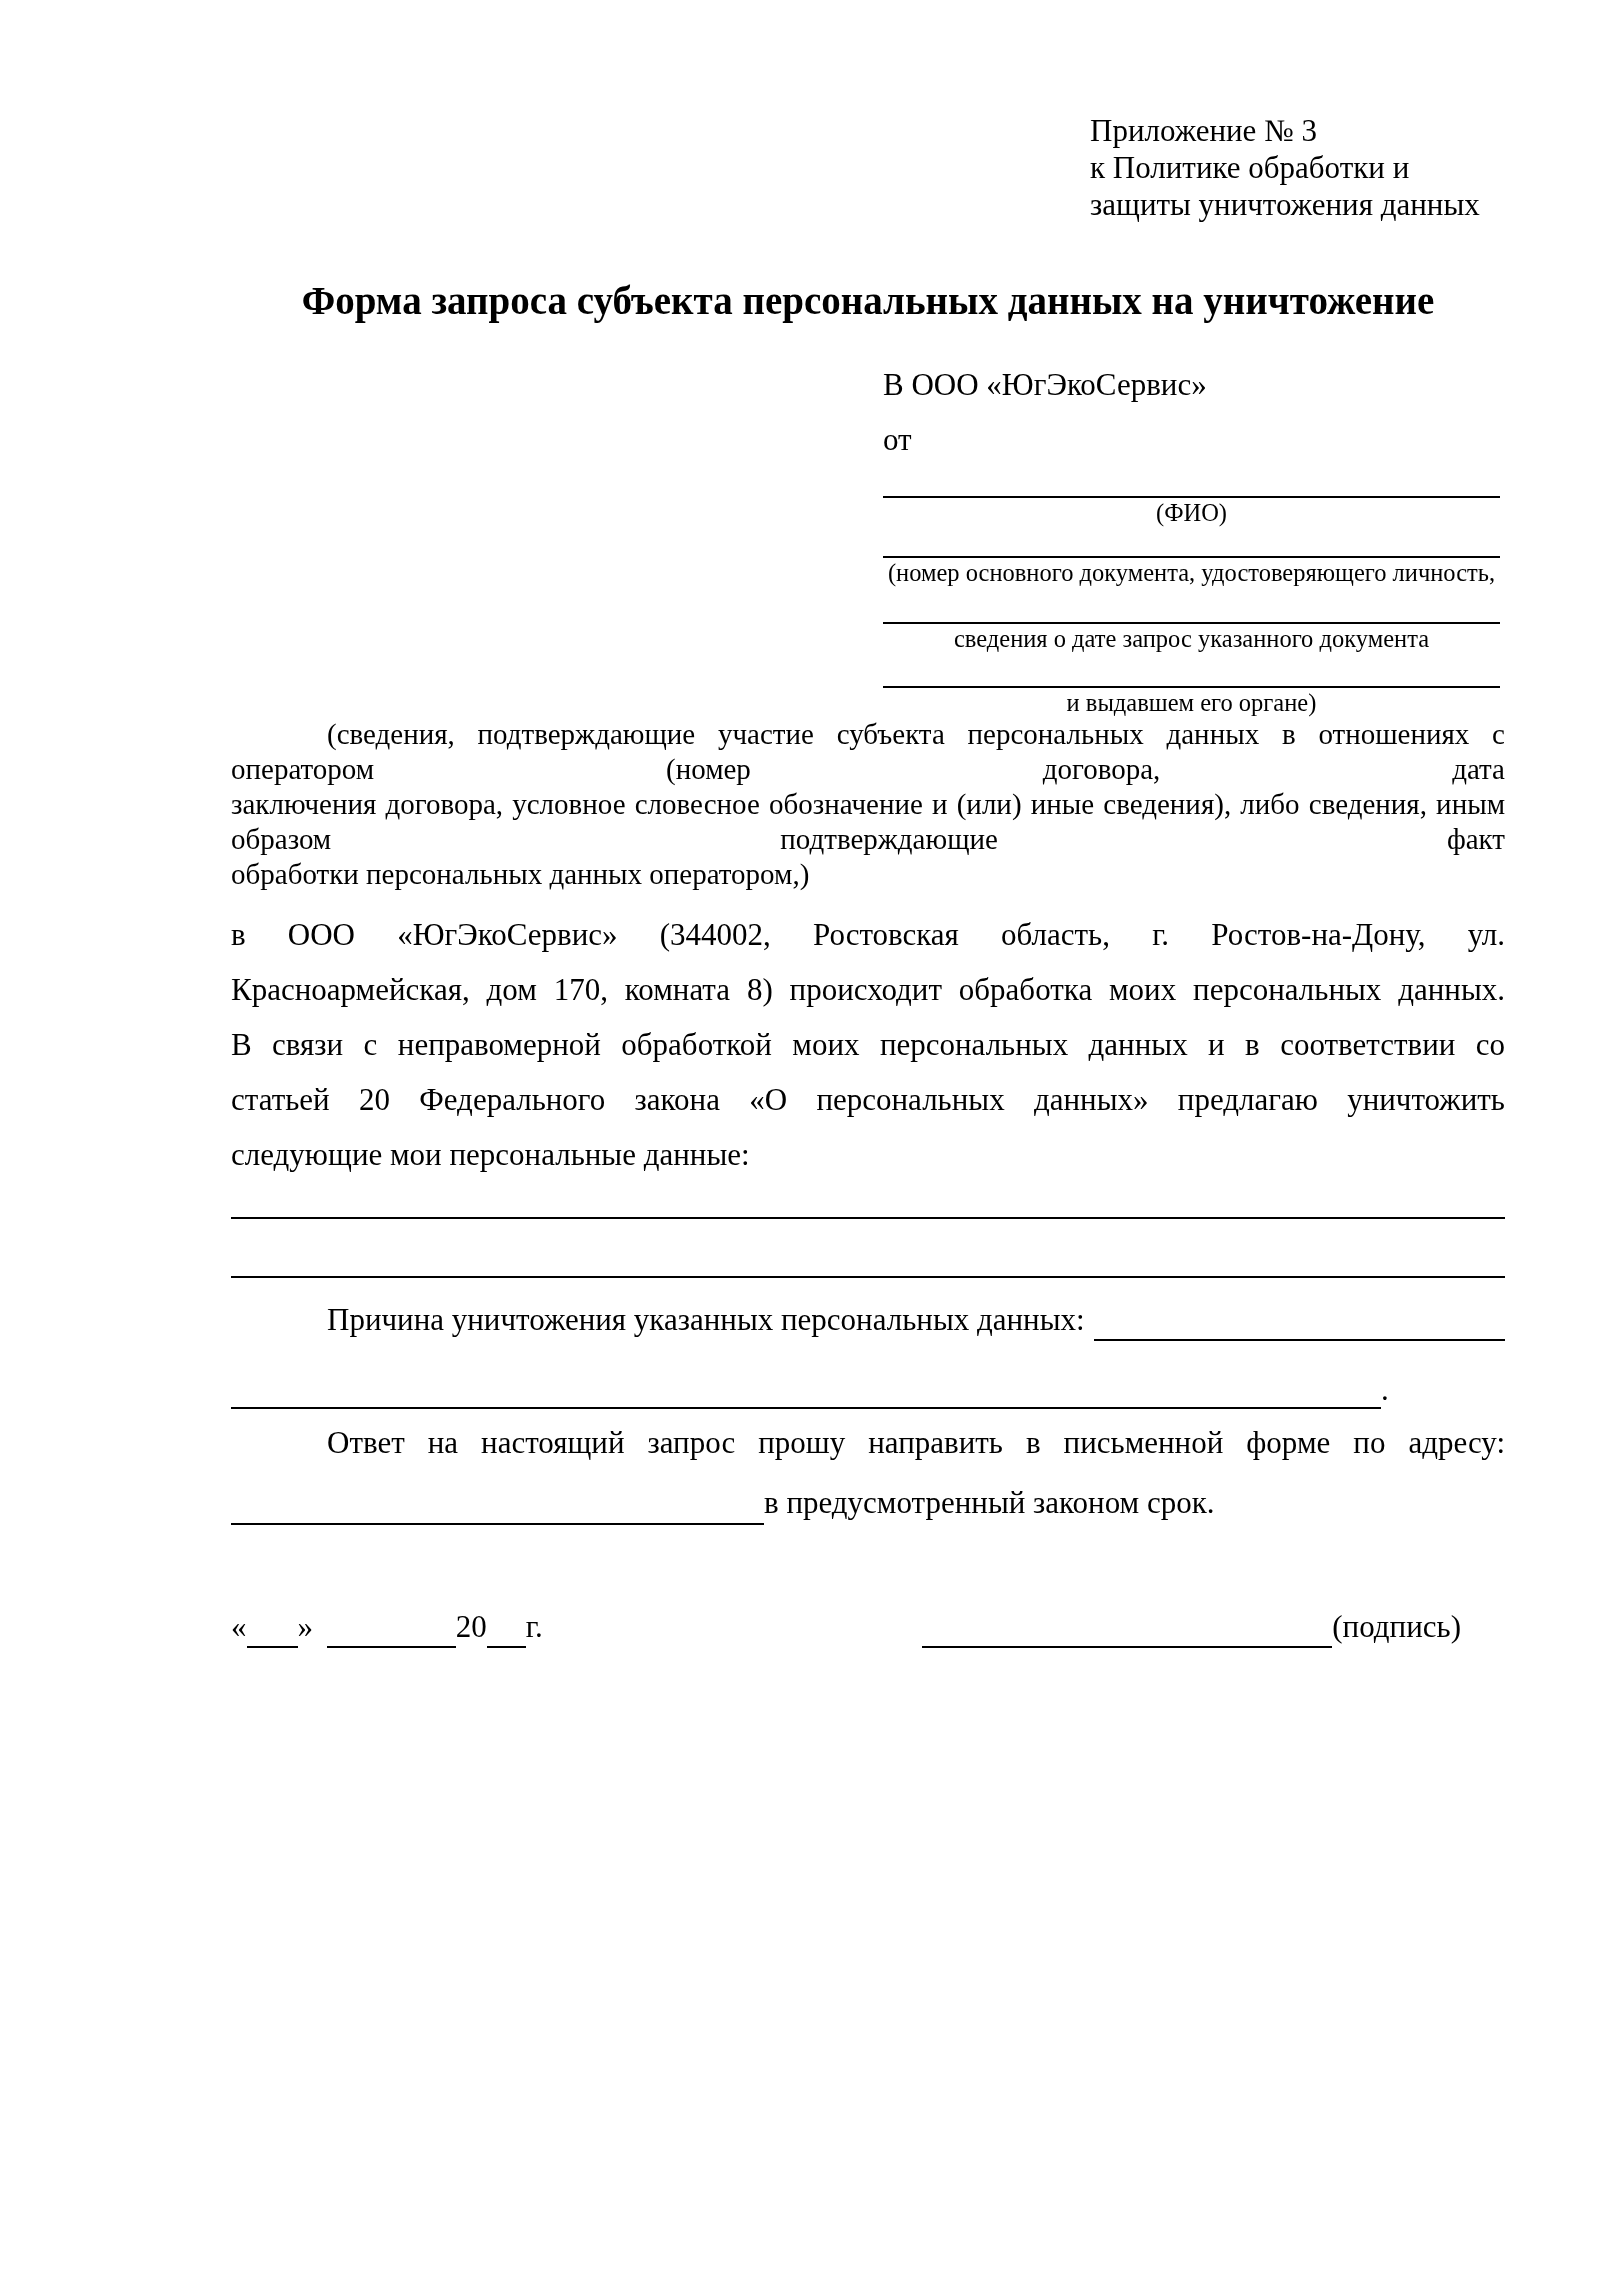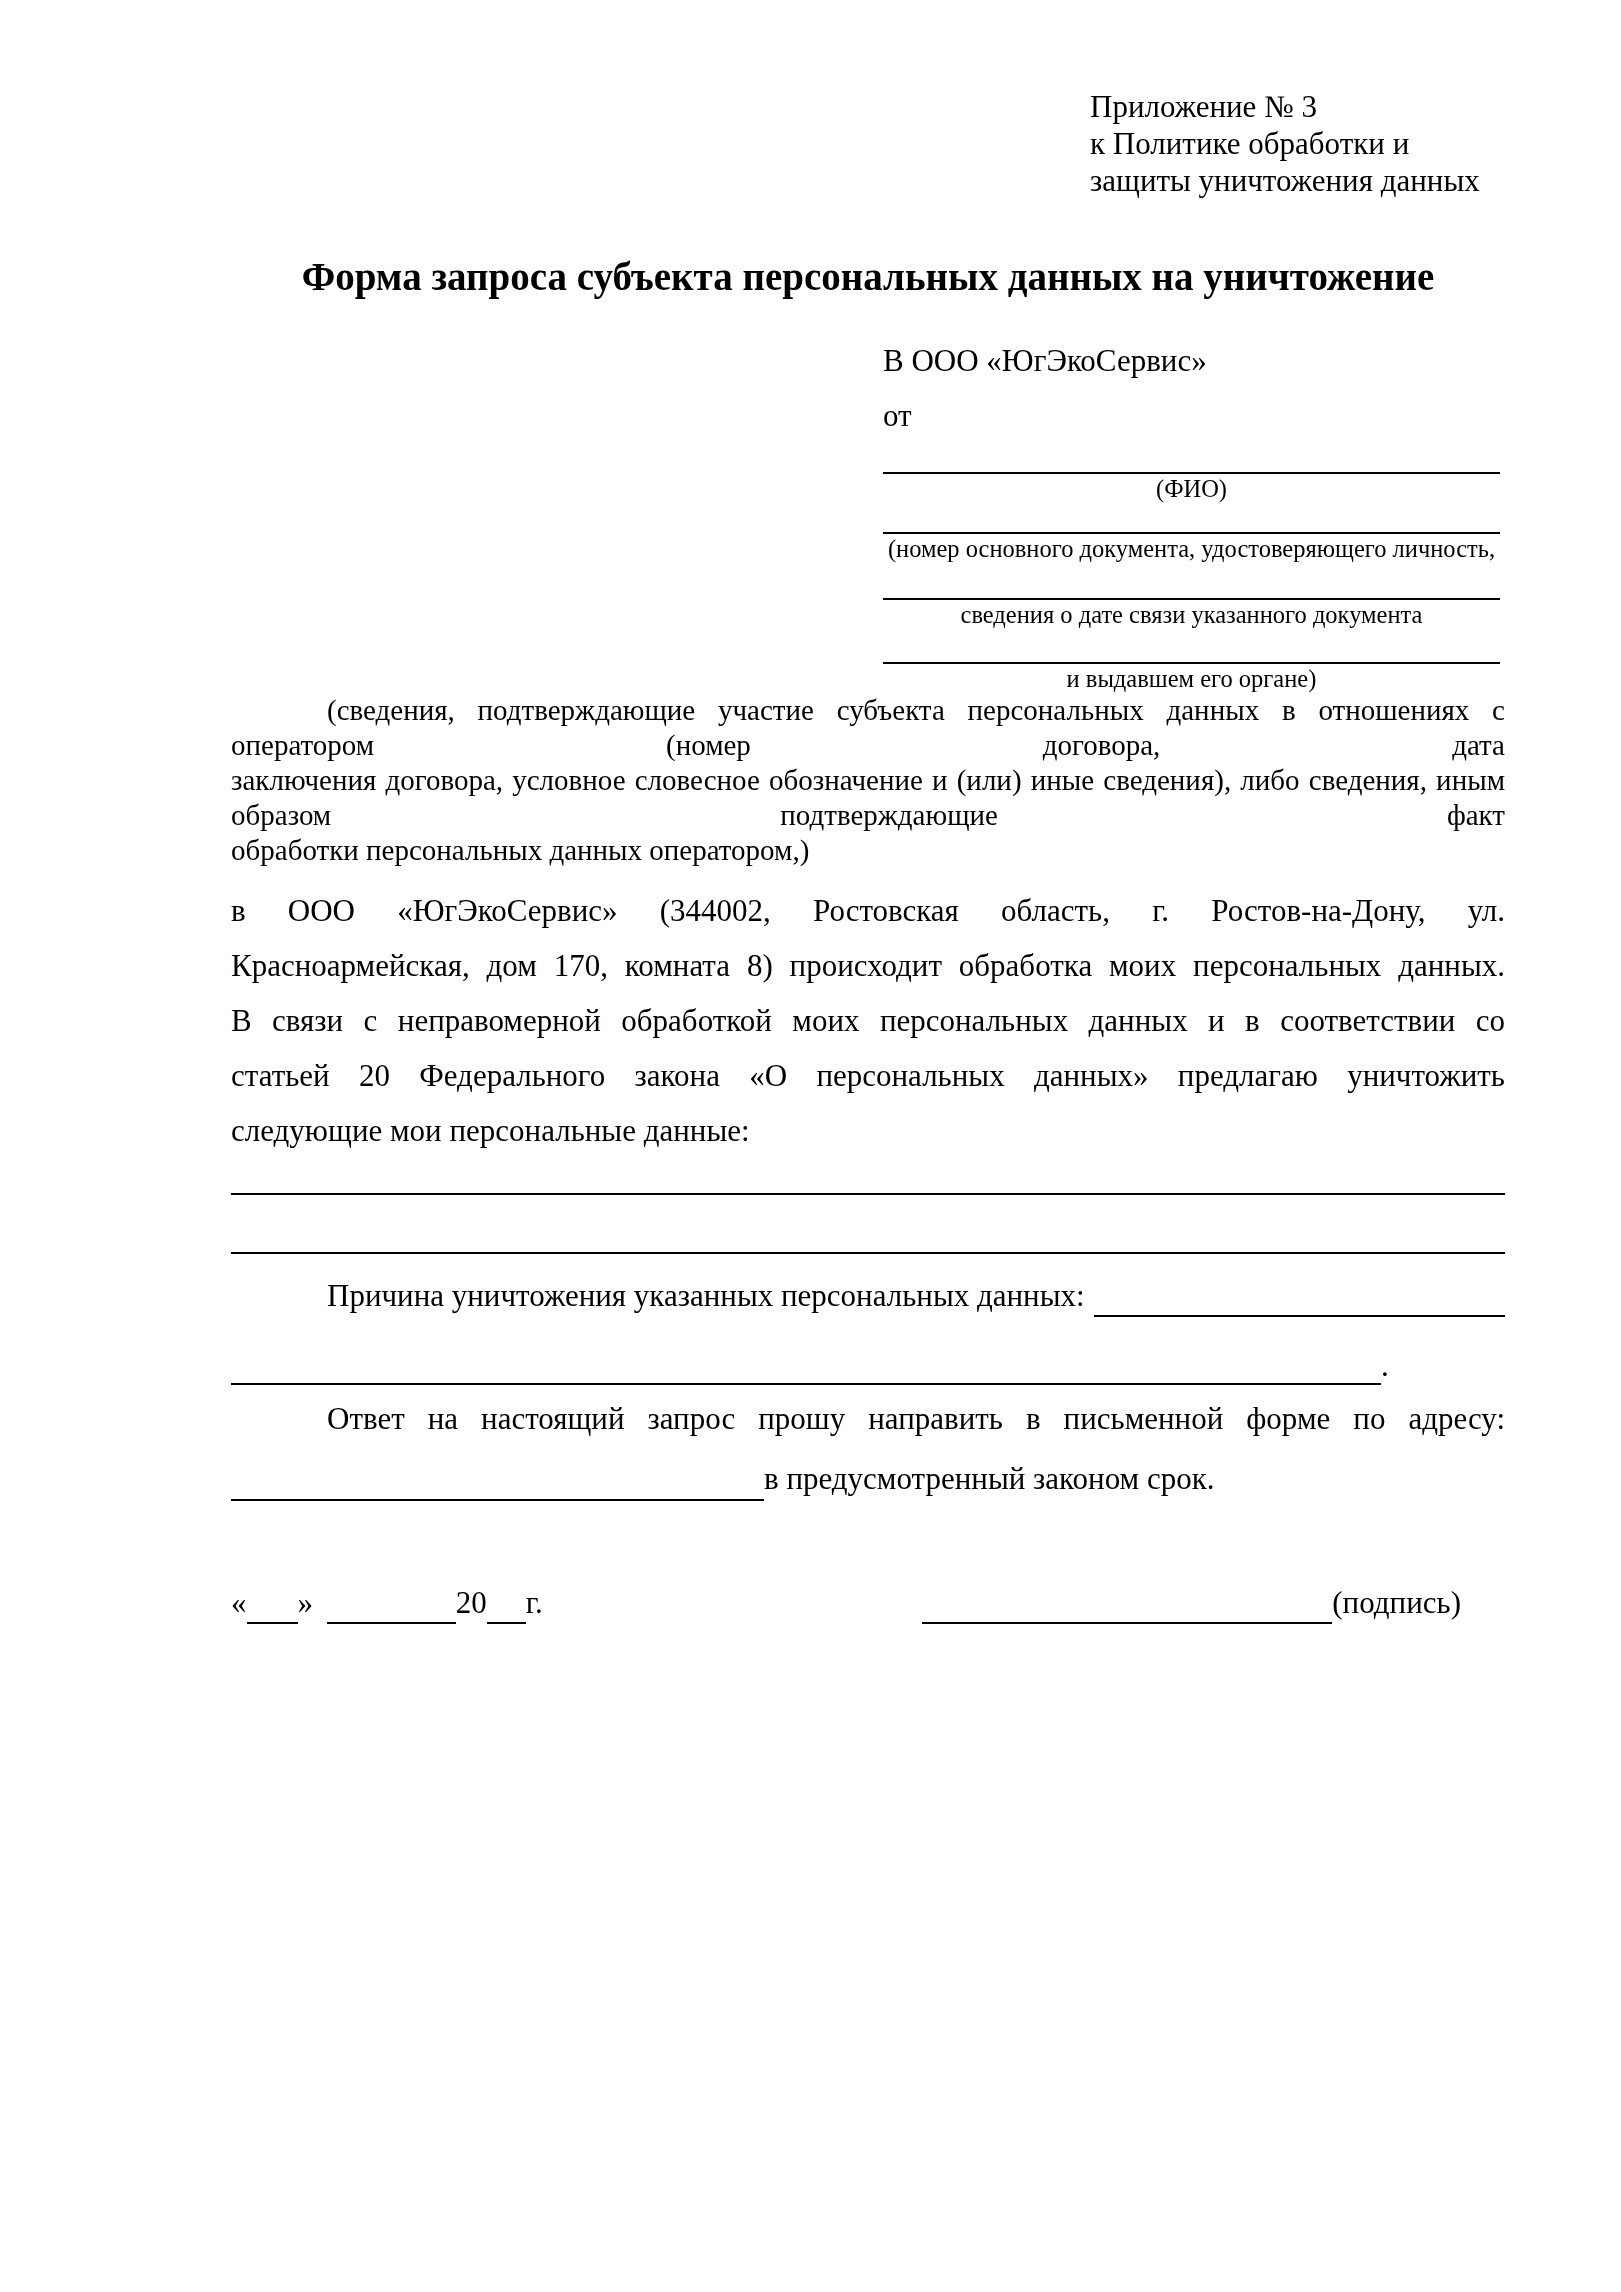--- a/index.html
+++ b/index.html
@@ -1,20 +1,20 @@
 <!DOCTYPE html>
 <html><head>
 <meta charset="utf-8">
 <style>
   html, body { margin: 0; padding: 0; background: #ffffff; }
   .page {
     width: 1621px;
     height: 2293px;
     box-sizing: border-box;
-    padding: 88px 116px 0 231px;
+    padding: 112px 116px 0 231px;
     background: #ffffff;
     color: #000000;
     font-family: "Liberation Serif", "DejaVu Serif", serif;
     font-size: 31px;
     position: relative;
     overflow: hidden;
   }
 
   
   .appendix { margin-left: 859px; line-height: 37px; }
@@ -92,21 +92,21 @@
   </div>
 
   <div class="addressee">
     <div>В ООО «ЮгЭкоСервис»</div>
     <div class="addr-from">от</div>
     <div class="write-line wl-fio"></div>
     <div class="caption">(ФИО)</div>
     <div class="write-line wl-doc"></div>
     <div class="caption">(номер основного документа, удостоверяющего личность,</div>
     <div class="write-line wl-date"></div>
-    <div class="caption">сведения о дате связи указанного документа</div>
+    <div class="caption">сведения о дате запрос указанного документа</div>
     <div class="write-line wl-organ"></div>
     <div class="caption">и выдавшем его органе)</div>
   </div>
 
 
   <div class="note">
     <div class="note-l1">(сведения, подтверждающие участие субъекта персональных данных в отношениях с оператором (номер договора, дата</div>
     <div class="note-l2">заключения договора, условное словесное обозначение и (или) иные сведения), либо сведения, иным образом подтверждающие факт</div>
     <div class="note-l3">обработки персональных данных оператором,)</div>
   </div>

